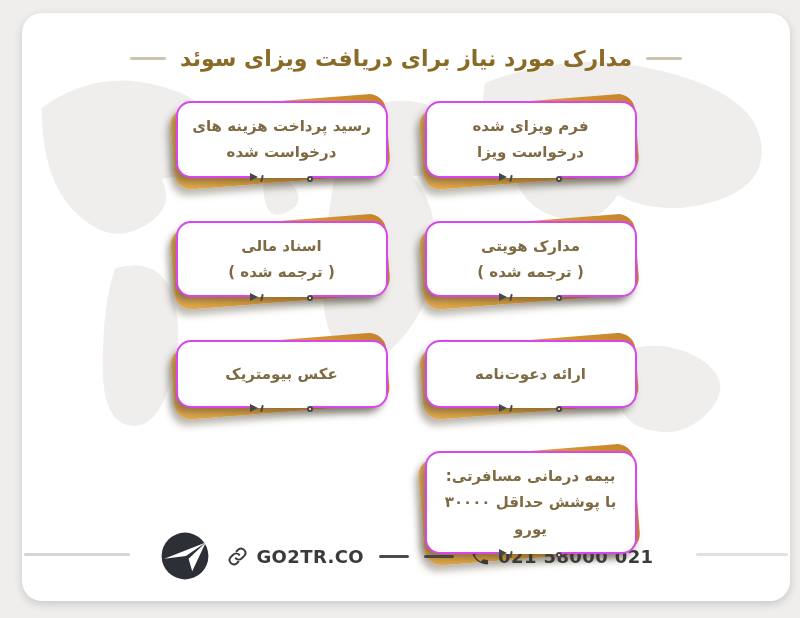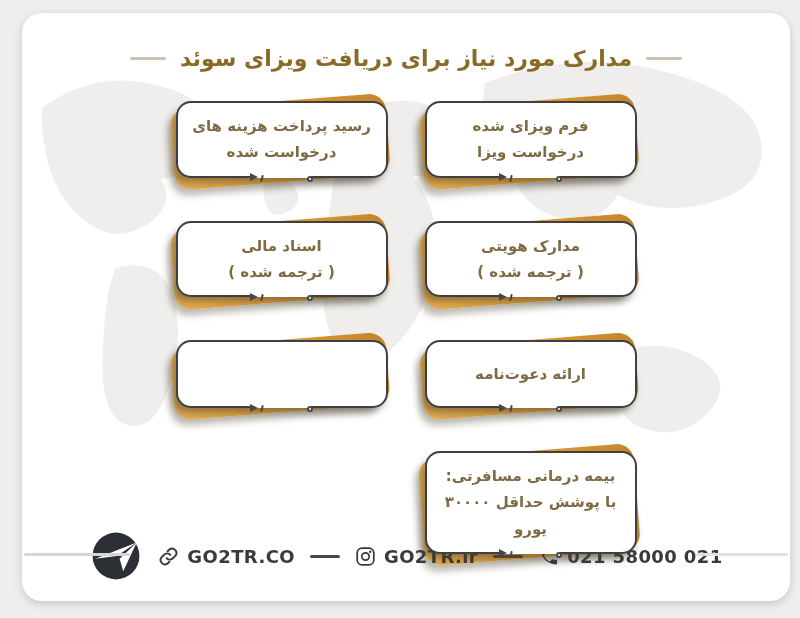--- a/index.html
+++ b/index.html
@@ -47,21 +47,21 @@
     position:absolute; inset:-2px;
     border-radius:17px;
     background:linear-gradient(100deg,#e9b055 0%,#da9a34 55%,#c0802a 100%);
     transform:rotate(-4.5deg) translate(-2px,2px);
     box-shadow:-4px 6px 7px rgba(95,85,65,.4);
     z-index:0;
   }
   .card {
     position:relative; z-index:1;
     background:#ffffff;
-    border:2px solid #404040;
+    border:2px solid #d946ef;
     border-radius:15px;
     min-height:68px;
     display:flex; align-items:center; justify-content:center;
     padding:10px 13px;
     box-shadow:-6px 7px 8px -3px rgba(70,62,48,.55);
   }
   .card-label {
     font-size:15px; font-weight:bold; color:#7e6a43;
     text-align:center; white-space:pre-line; line-height:1.75;
   }
@@ -185,20 +185,21 @@
           <span class="arrow-icon"></span>
           <span class="arrow-tick"></span>
           <span class="ring-icon"></span>
         </div>
       </div>
 
 
       <div class="card-wrap">
         <div class="card-accent"></div>
         <div class="card">
+          <span class="card-label">عکس بیومتریک</span>
           <span class="border-gap"></span>
           <span class="arrow-icon"></span>
           <span class="arrow-tick"></span>
           <span class="ring-icon"></span>
         </div>
       </div>
 
       <div class="card-wrap">
         <div class="card-accent"></div>
         <div class="card">
@@ -230,30 +231,20 @@
           <svg class="f-icon" viewBox="0 0 24 24" fill="none" stroke="#3a3a3c" stroke-width="2.2" stroke-linecap="round" stroke-linejoin="round">
             <path d="M10 14a5 5 0 0 0 7 0l3-3a5 5 0 0 0-7-7l-2 2"></path>
             <path d="M14 10a5 5 0 0 0-7 0l-3 3a5 5 0 0 0 7 7l2-2"></path>
           </svg>
         </span>
         <span class="contact-text">GO2TR.CO</span>
       </span>
 
       <span class="sep-dash"></span>
 
-      <span class="contact">
-        <span>
-          <svg class="f-icon" viewBox="0 0 24 24" fill="none" stroke="#3a3a3c" stroke-width="2">
-            <rect x="2.5" y="2.5" width="19" height="19" rx="5.5"></rect>
-            <circle cx="12" cy="12" r="4.2"></circle>
-            <circle cx="17.4" cy="6.6" r="1.4" fill="#3a3a3c" stroke="none"></circle>
-          </svg>
-        </span>
-        <span class="contact-text">GO2TR.ir</span>
-      </span>
 
       <span class="sep-dash"></span>
 
       <span class="contact">
         <span>
           <svg class="f-icon" viewBox="0 0 24 24" fill="#3a3a3c">
             <path d="M6.6 10.8c1.5 3 3.9 5.4 6.9 6.9l2.3-2.3c.3-.3.7-.4 1.1-.2 1.2.4 2.6.6 3.9.6.6 0 1 .4 1 1V20c0 .6-.4 1-1 1C10.8 21 3 13.2 3 3.5c0-.6.4-1 1-1h3.3c.6 0 1 .4 1 1 0 1.4.2 2.7.6 3.9.1.4 0 .8-.2 1.1L6.6 10.8z"></path>
           </svg>
         </span>
         <span class="contact-text">021 58000 021</span>

